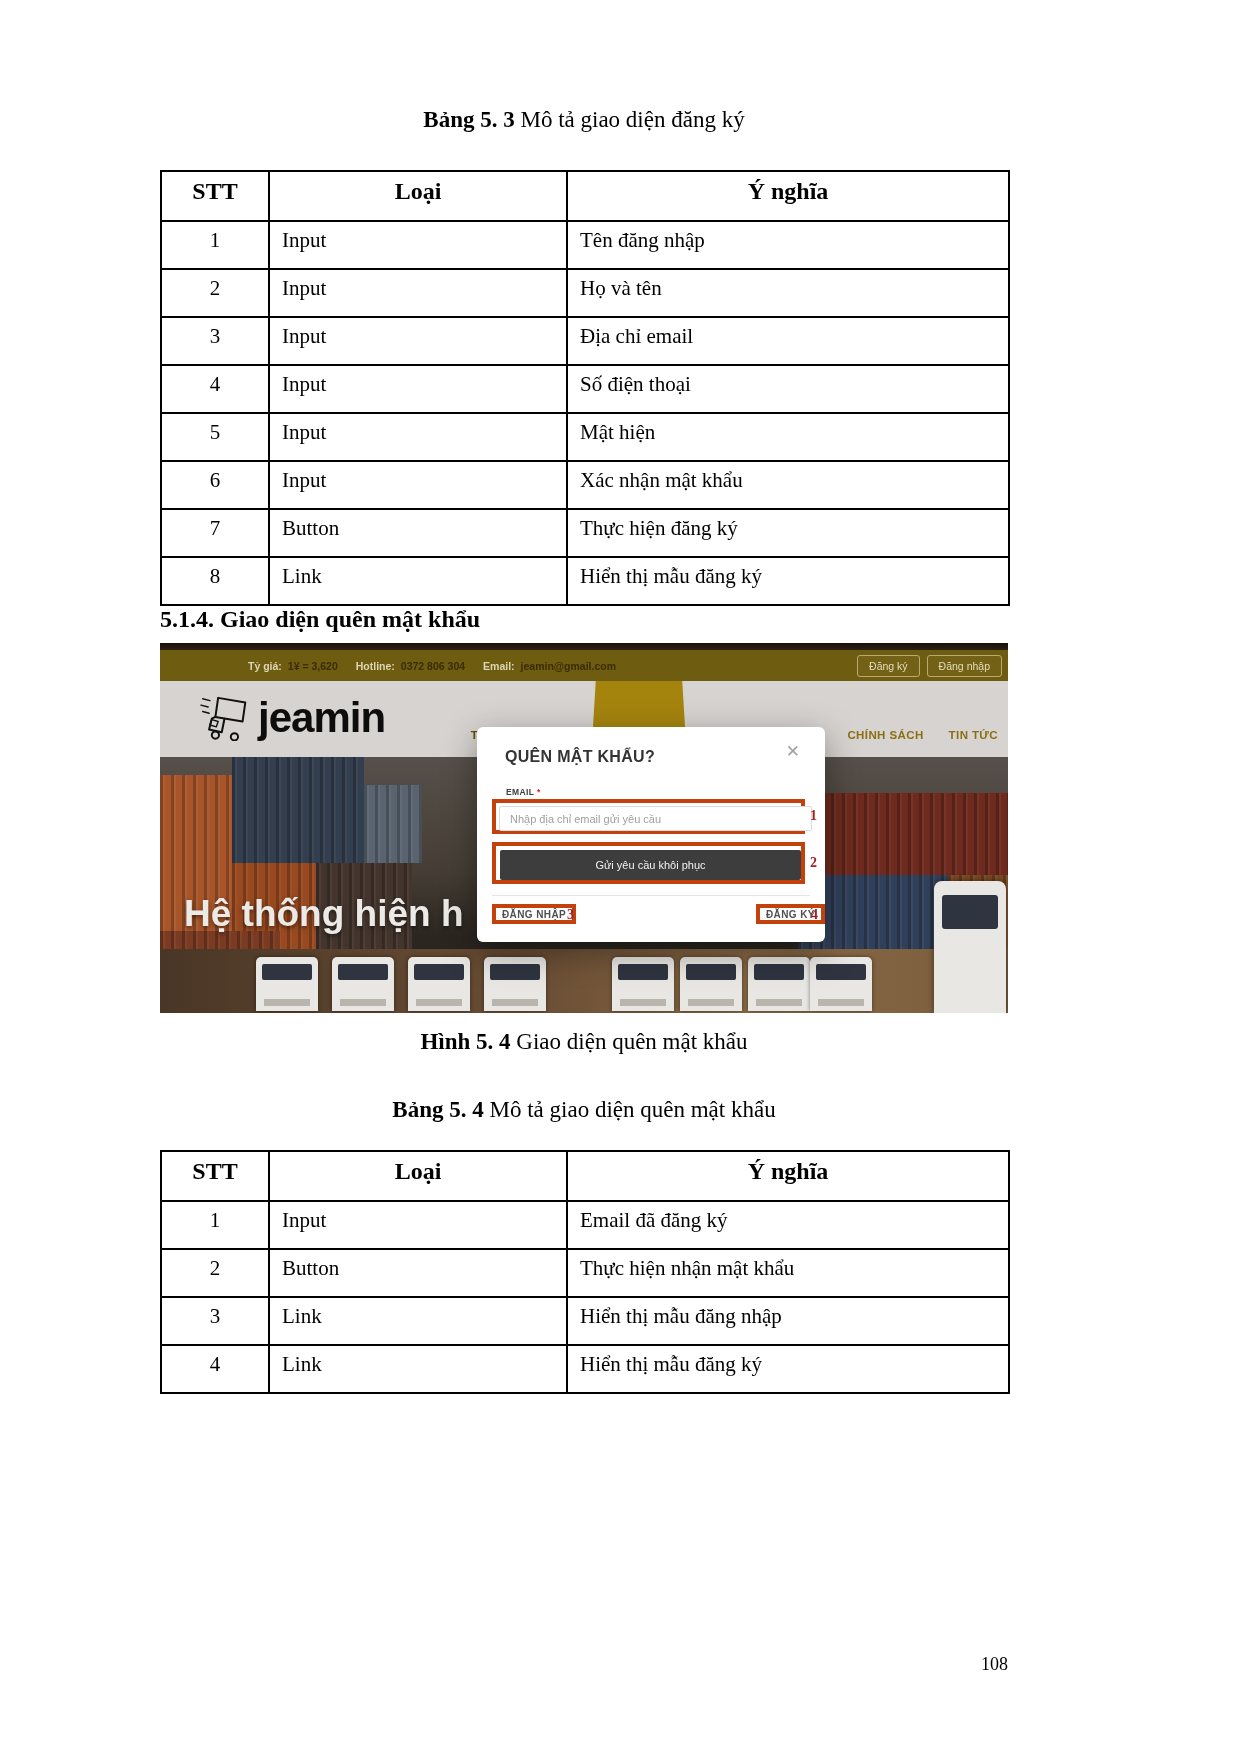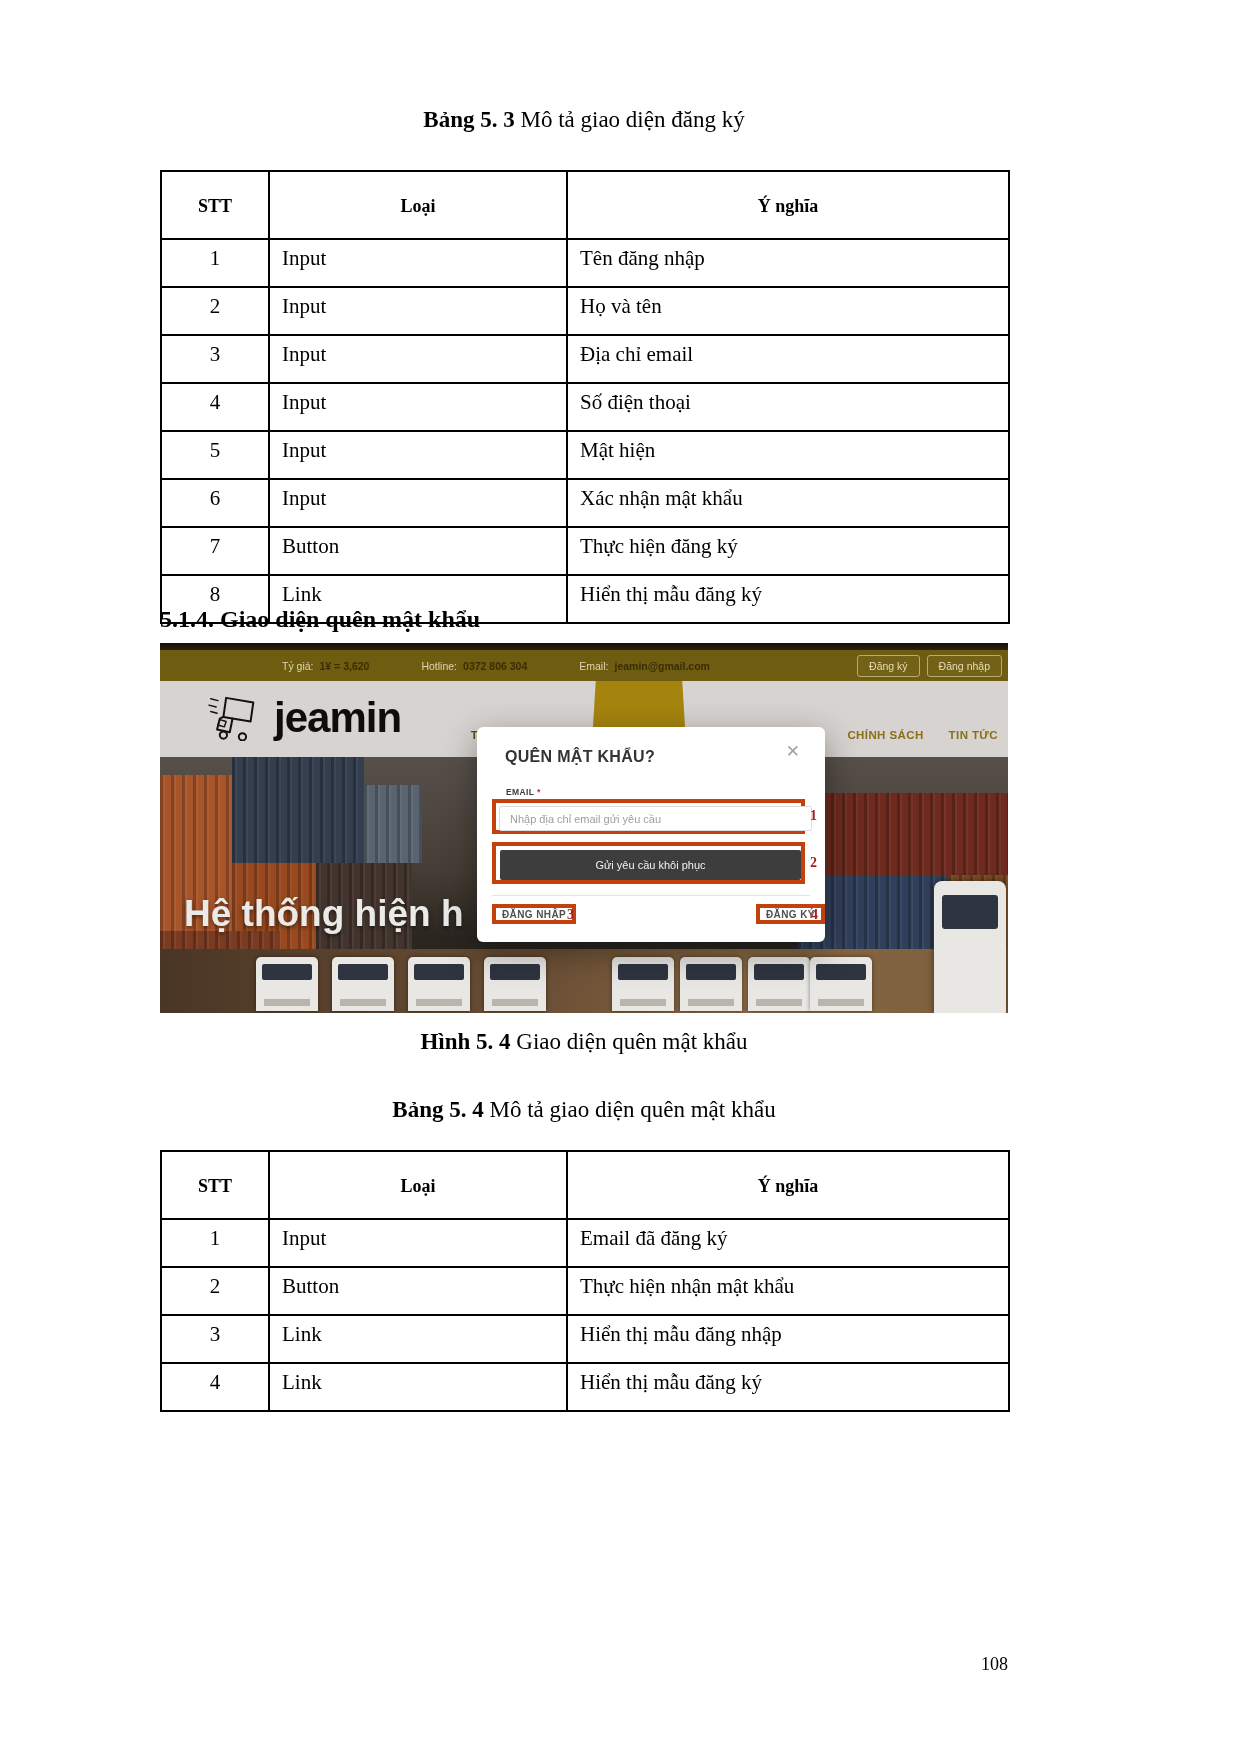--- a/index.html
+++ b/index.html
@@ -11,39 +11,39 @@
   #title1{top:104px;}
   #figcap{top:1026px;}
   #title2{top:1094px;}
   #heading514{position:absolute;left:160px;top:606px;font-size:24px;font-weight:bold;}
   #pageno{position:absolute;left:160px;top:1654px;width:848px;text-align:right;font-size:18px;}
 
   table.doc{position:absolute;left:160px;width:848px;border-collapse:collapse;table-layout:fixed;}
   #table1{top:170px;}
   #table2{top:1150px;}
   table.doc th,table.doc td{border:2px solid #000;font-size:21px;vertical-align:top;overflow:hidden;}
-  table.doc th{font-weight:bold;text-align:center;height:40px;padding:24px 4px 2px 4px;font-size:18px;}
+  table.doc th{font-weight:bold;text-align:center;height:40px;padding:6px 4px 2px 4px;font-size:24px;}
   table.doc td{height:38px;padding:6px 12px 2px 12px;}
   table.doc td.c-stt{text-align:center;padding:6px 2px 2px 2px;}
   col.w-stt{width:108px;} col.w-loai{width:298px;} col.w-yn{width:442px;}
 
   
   .shot{position:absolute;left:160px;top:643px;width:848px;height:370px;overflow:hidden;
         font-family:"Liberation Sans","DejaVu Sans",sans-serif;background:#3a332c;}
   .shot-topline{position:absolute;left:0;top:0;width:848px;height:7px;background:linear-gradient(#17100a,#2c2113);}
 
   .topbar{position:absolute;left:0;top:7px;width:848px;height:31px;background:#6e5c10;display:flex;align-items:center;}
   .tb-left{display:flex;align-items:center;gap:6px;margin-left:88px;font-size:10.5px;white-space:nowrap;}
-  .tb-label{color:#ddd6b4;font-weight:normal;margin-left:34px;}
+  .tb-label{color:#ddd6b4;font-weight:bold;}
   .tb-value{color:#3a2d06;font-weight:bold;margin-right:12px;}
   .tb-right{margin-left:auto;margin-right:6px;display:flex;gap:7px;}
   .tb-btn{border:1px solid #b8ab72;border-radius:3px;color:#e4ddb8;font-size:10.5px;padding:4px 11px;background:rgba(255,255,255,0.03);white-space:nowrap;}
 
   .sitebar{position:absolute;left:0;top:38px;width:848px;height:76px;background:#d6d3d0;}
-  .logo{position:absolute;left:48px;top:10px;display:flex;align-items:center;gap:8px;text-align:right;}
+  .logo{position:absolute;left:40px;top:10px;display:flex;align-items:center;text-align:right;}
   .logo-text{font-size:42px;font-weight:bold;color:#0d0d0d;letter-spacing:-1px;line-height:52px;}
   .ribbon{position:absolute;left:432px;top:0;width:94px;height:62px;background:#a5840e;
           clip-path:polygon(4% 0,96% 0,100% 100%,50% 88%,0 100%);}
   .nav{position:absolute;right:10px;top:48px;display:flex;gap:25px;font-size:11.5px;font-weight:bold;letter-spacing:.4px;white-space:nowrap;}
   .nav-item{color:#8a7013;}
   .nav-item.active{color:#5f4d09;}
 
   .hero{position:absolute;left:0;top:114px;width:848px;height:256px;
         background:linear-gradient(#57504a 0%,#453d35 45%,#2b2620 70%,#241f19 100%);}
   .ground{position:absolute;left:0;bottom:0;width:848px;height:64px;

